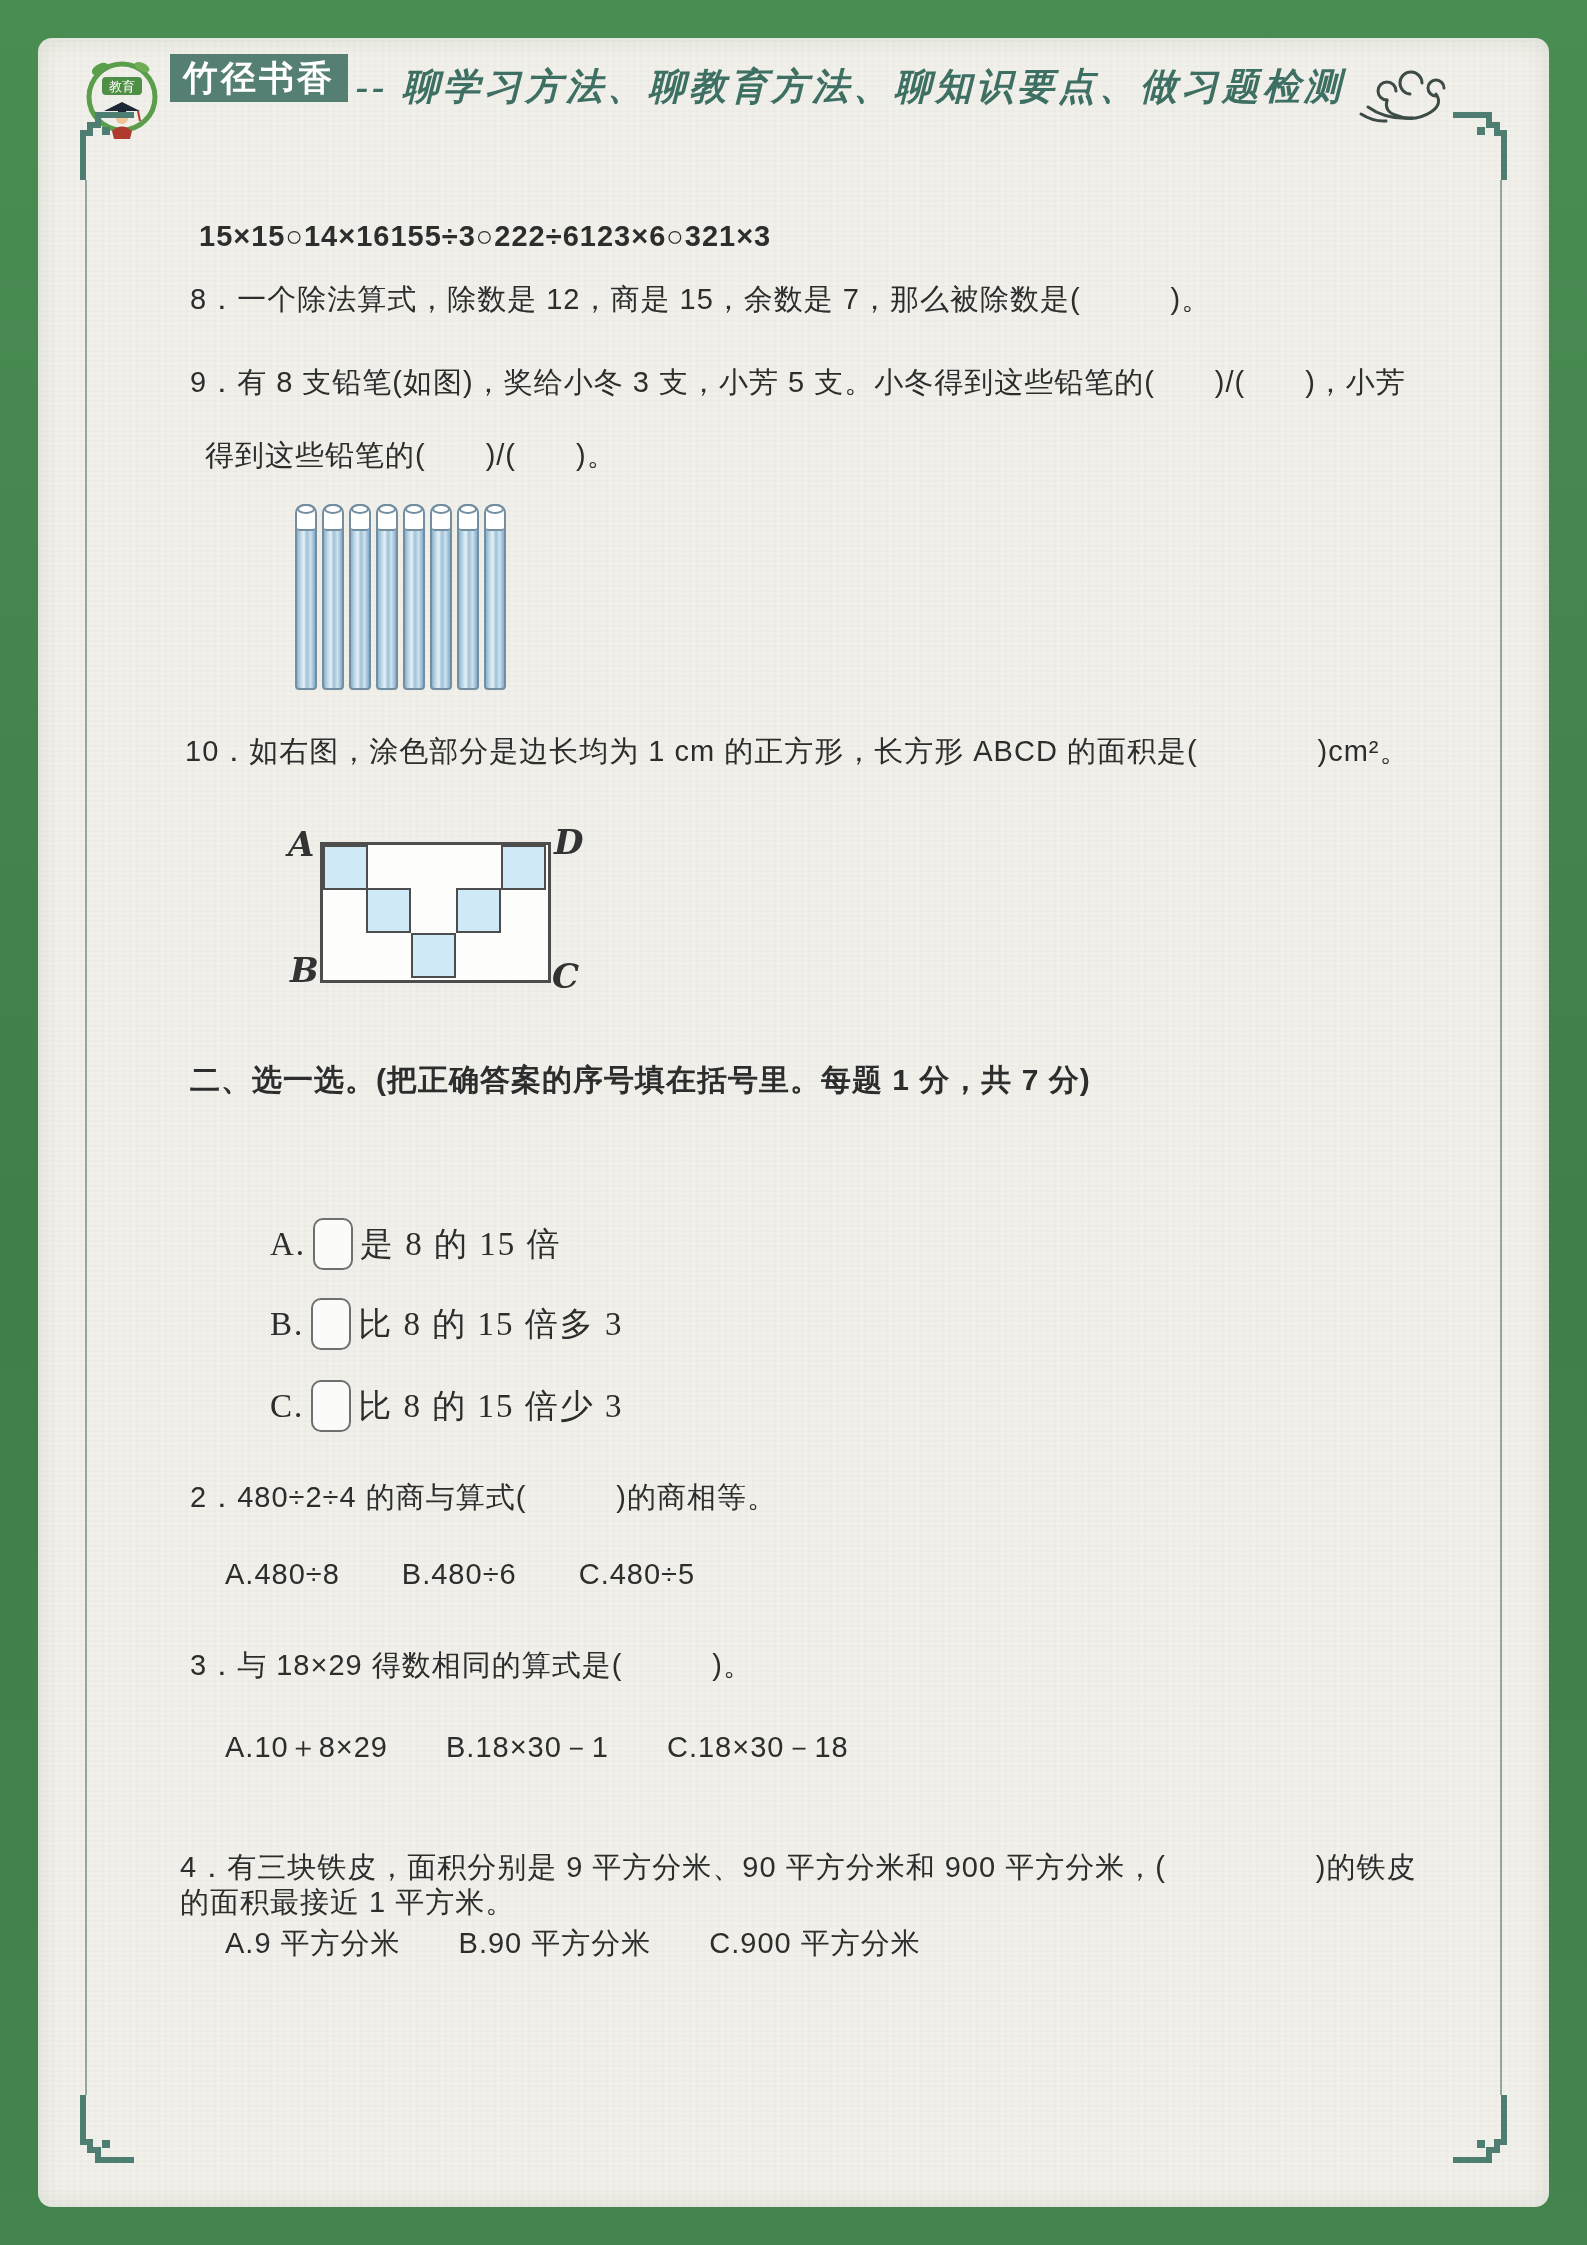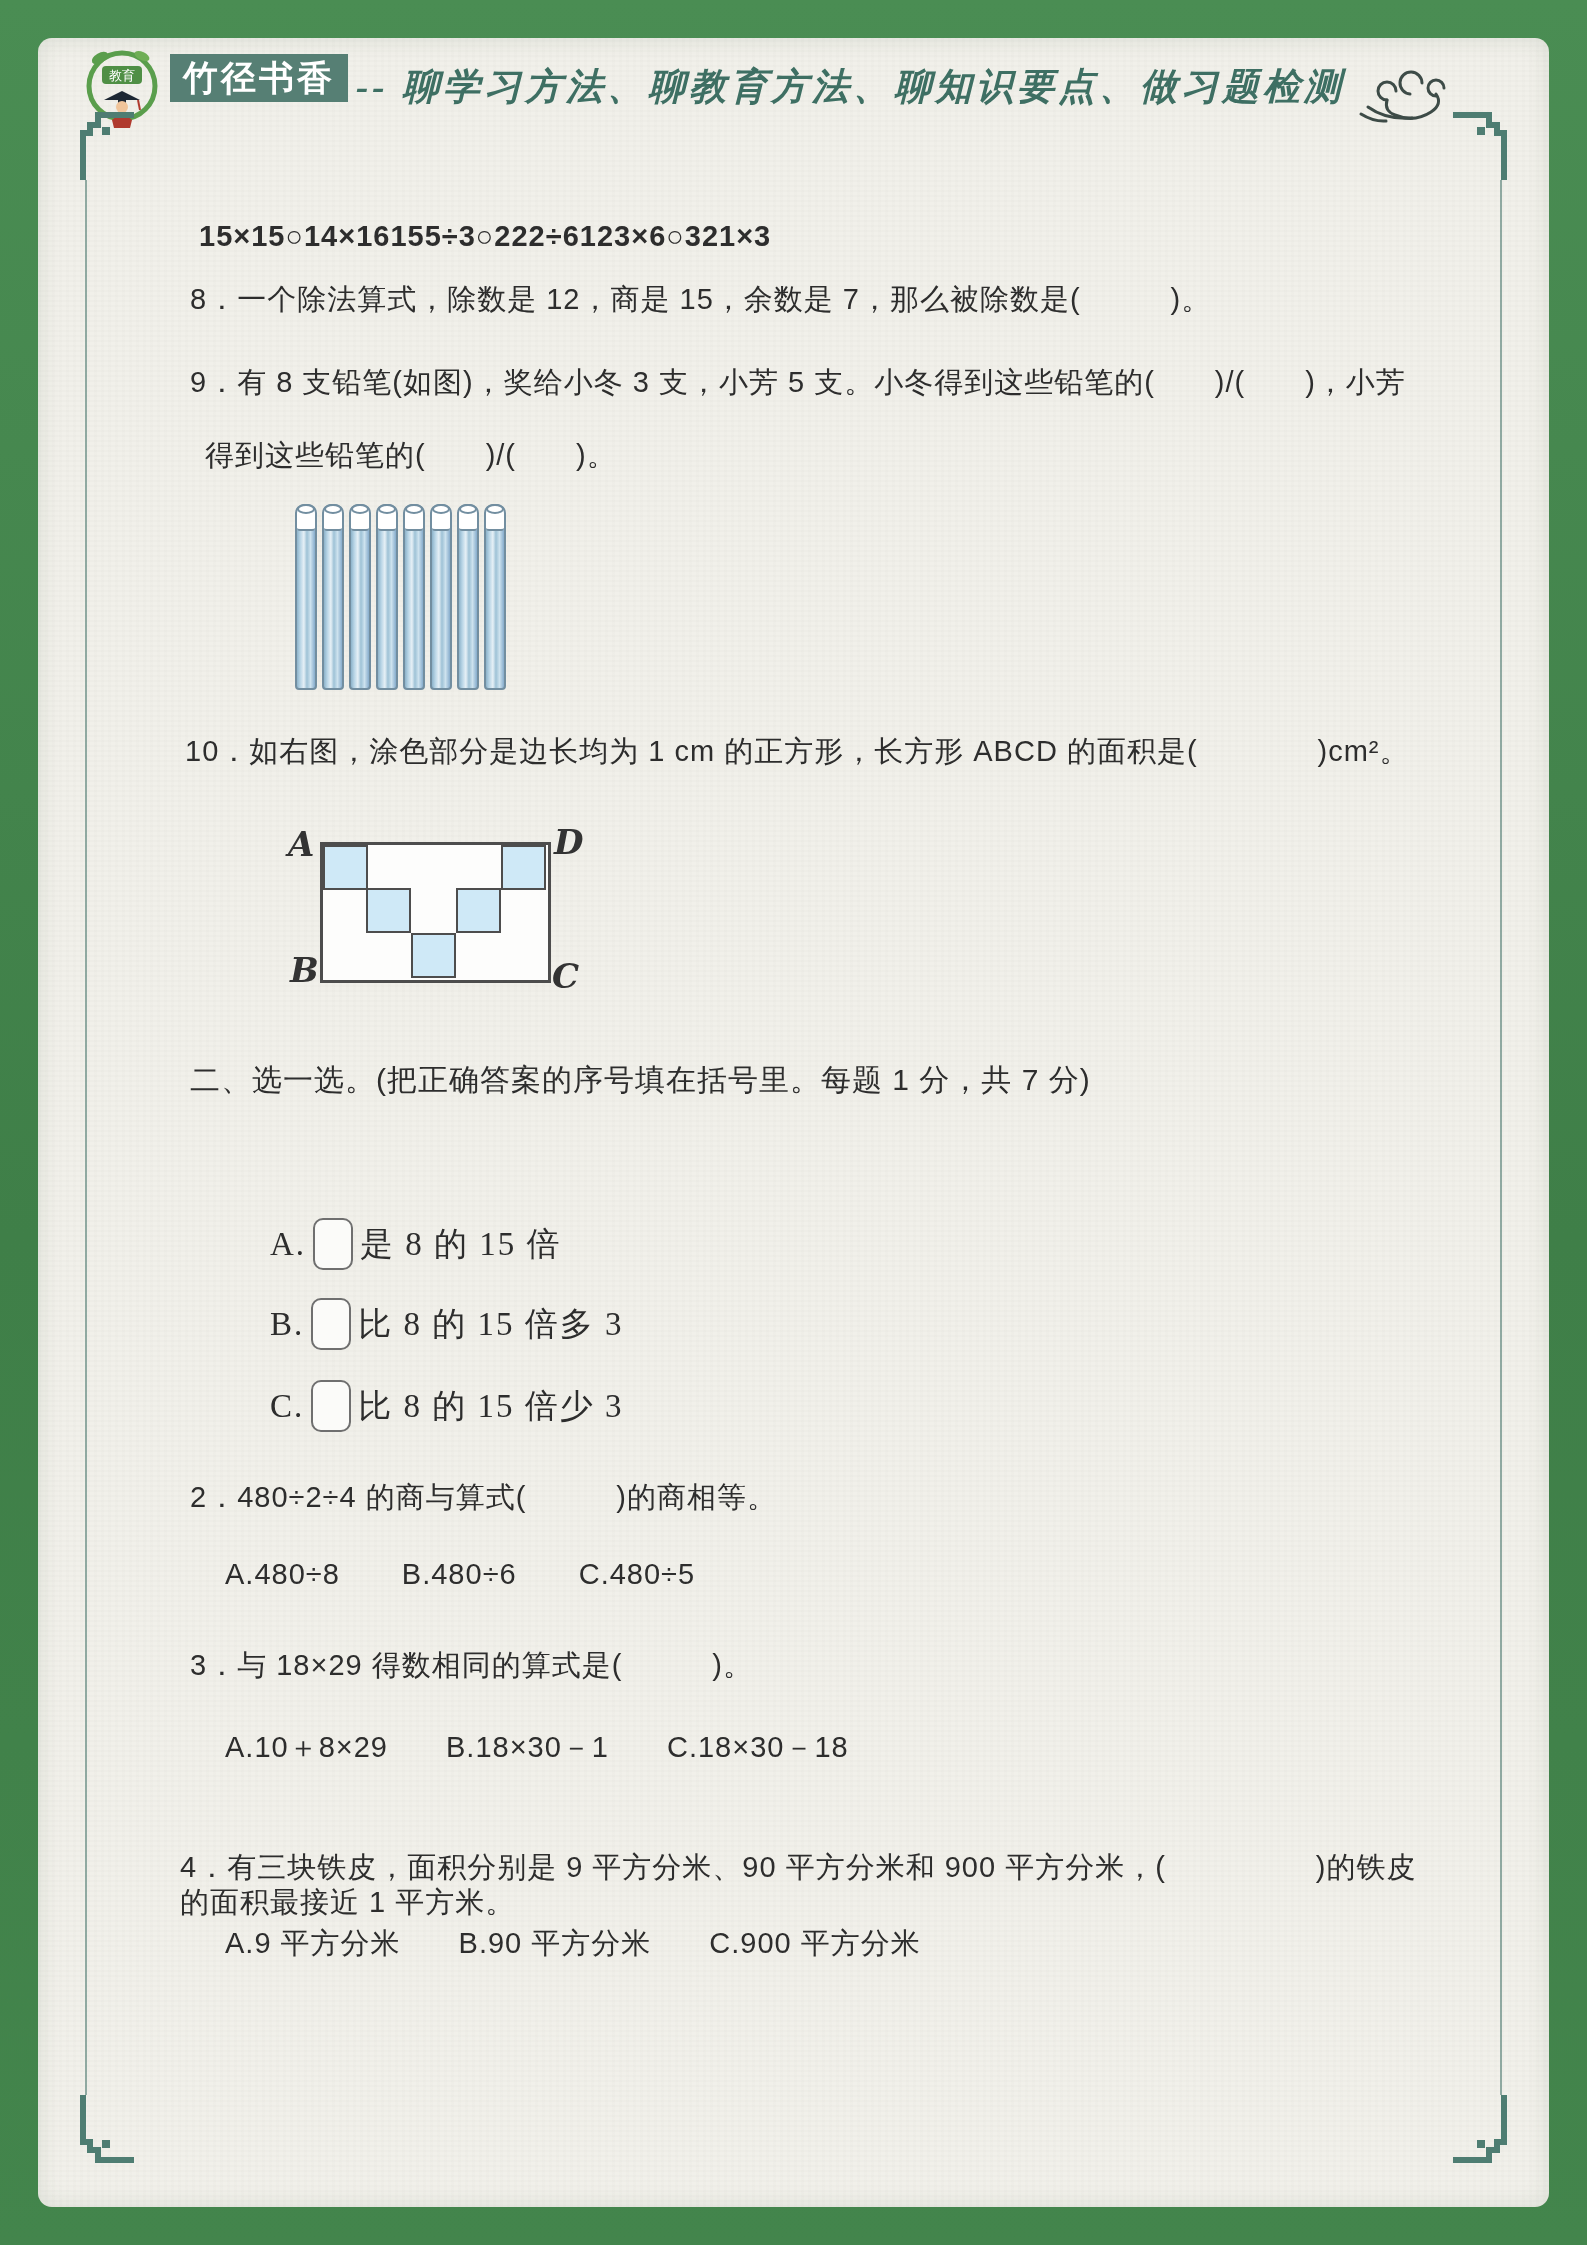--- a/index.html
+++ b/index.html
@@ -11,21 +11,21 @@
   }
   .paper{
     position:absolute;inset:38px;background:#f1f0ea;border-radius:14px;
     background-image:
       repeating-linear-gradient(0deg, rgba(90,90,80,0.018) 0 2px, transparent 2px 5px),
       repeating-linear-gradient(90deg, rgba(90,90,80,0.015) 0 3px, transparent 3px 7px);
     box-shadow: inset 0 0 22px rgba(60,90,60,0.12);
   }
 
   
-  .logo{position:absolute;left:38px;top:6px;width:92px;height:86px;}
+  .logo{position:absolute;left:38px;top:17px;width:92px;height:86px;}
   .brand-box{
     position:absolute;left:132px;top:16px;height:48px;padding:0 13px;
     background:#567f74;color:#ffffff;display:flex;align-items:center;
     font-family:"Liberation Serif", serif;font-weight:bold;font-size:35px;letter-spacing:3px;text-align:right;
   }
   .tagline{
     position:absolute;left:318px;top:24px;
     font-family:"Liberation Serif", serif;font-style:italic;font-weight:bold;
     font-size:37px;color:#3e6f63;letter-spacing:4px;white-space:nowrap;
   }
@@ -43,21 +43,21 @@
   .sideline.right{right:47px;}
 
   
   .line{position:absolute;font-size:29px;color:#2d2d2d;white-space:nowrap;letter-spacing:1px;}
   .flexline{display:flex;}
   .compare{left:161px;top:182px;font-weight:bold;}
   .q8{left:152px;top:242px;}
   .q9a{left:152px;top:325px;}
   .q9b{left:167px;top:398px;}
   .q10{left:147px;top:694px;}
-  .heading{left:152px;top:1022px;font-weight:normal;font-size:30px;}
+  .heading{left:152px;top:1022px;font-weight:bold;font-size:30px;}
 
   .serifline{font-family:"Liberation Serif", serif;font-size:33px;letter-spacing:2px;
     display:flex;align-items:center;}
   .q1row{left:165px;top:1096px;}
   .optA{left:232px;top:1180px;}
   .optB{left:232px;top:1260px;}
   .optC{left:232px;top:1342px;}
   .slot{
     display:inline-block;width:40px;height:52px;margin:0 7px;
     border:2px solid #6f6f6f;border-radius:10px;background:#fbfbf9;box-sizing:border-box;

